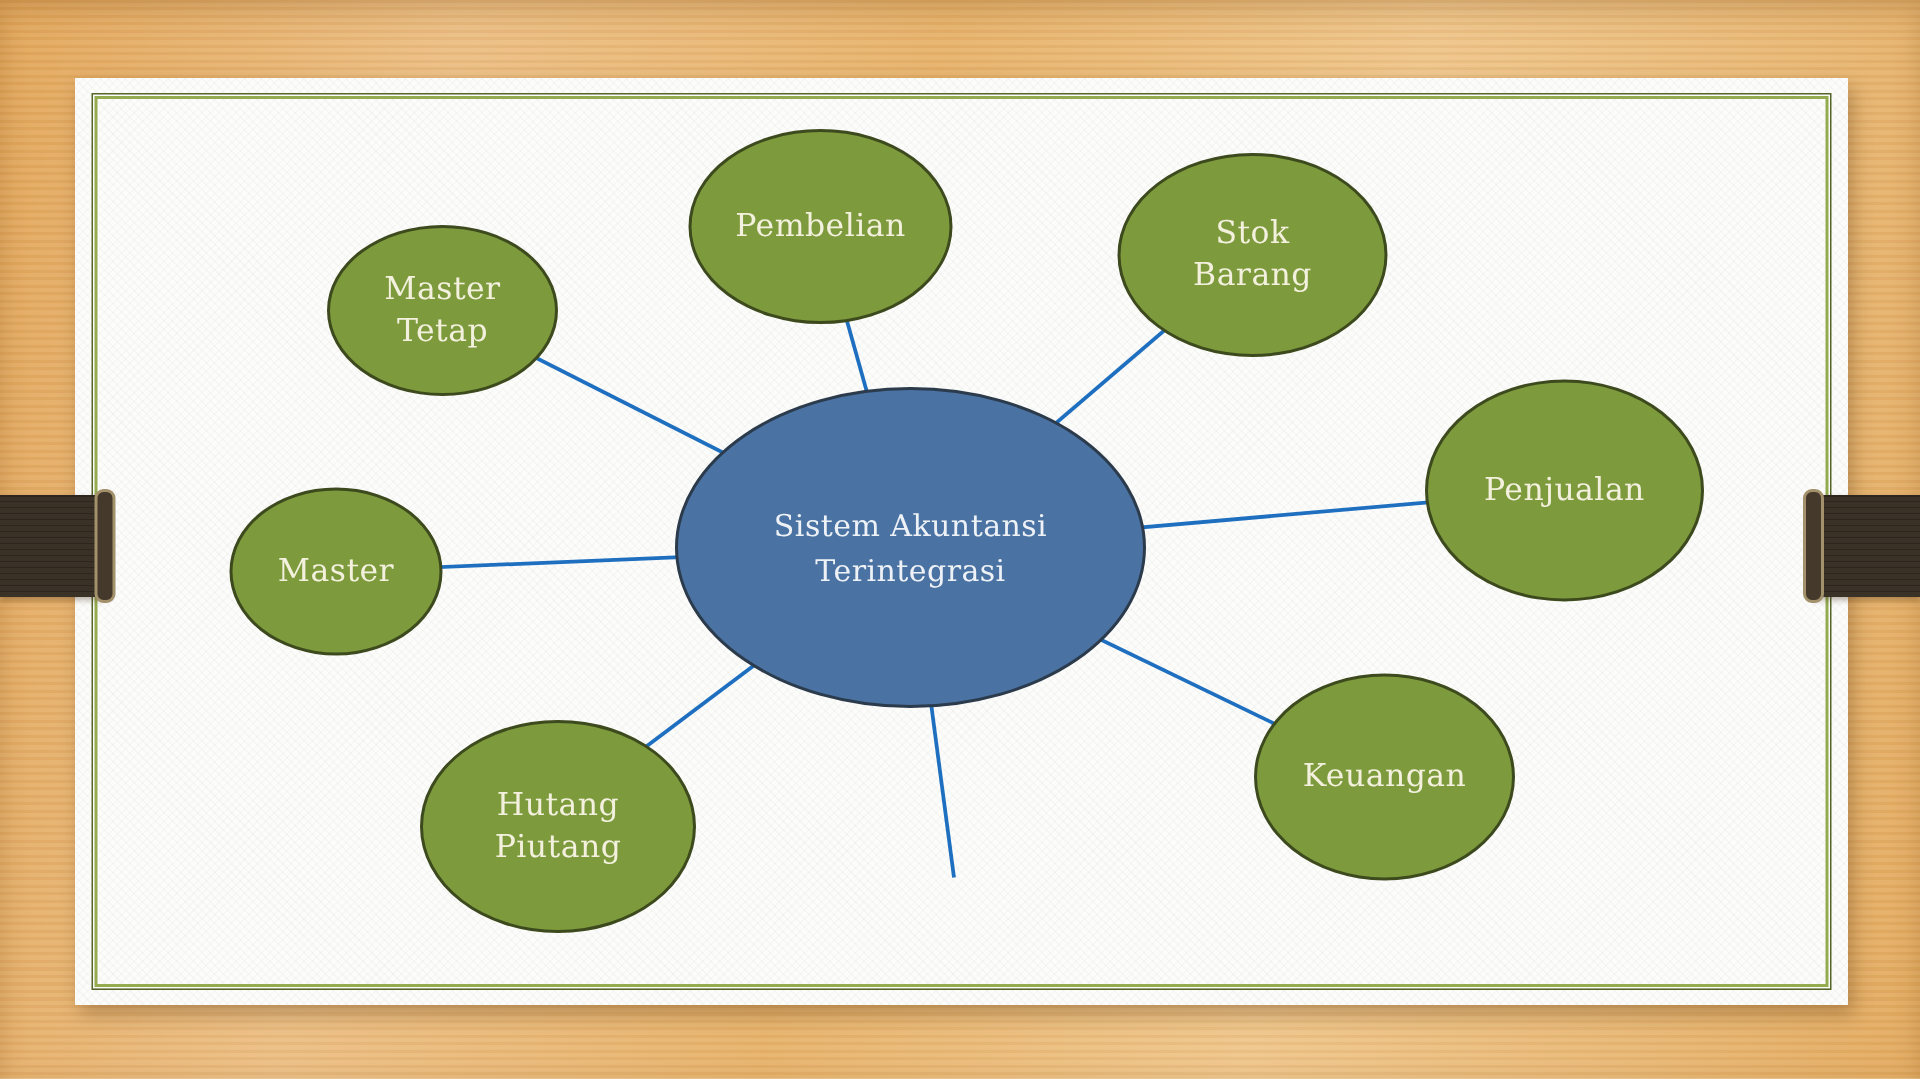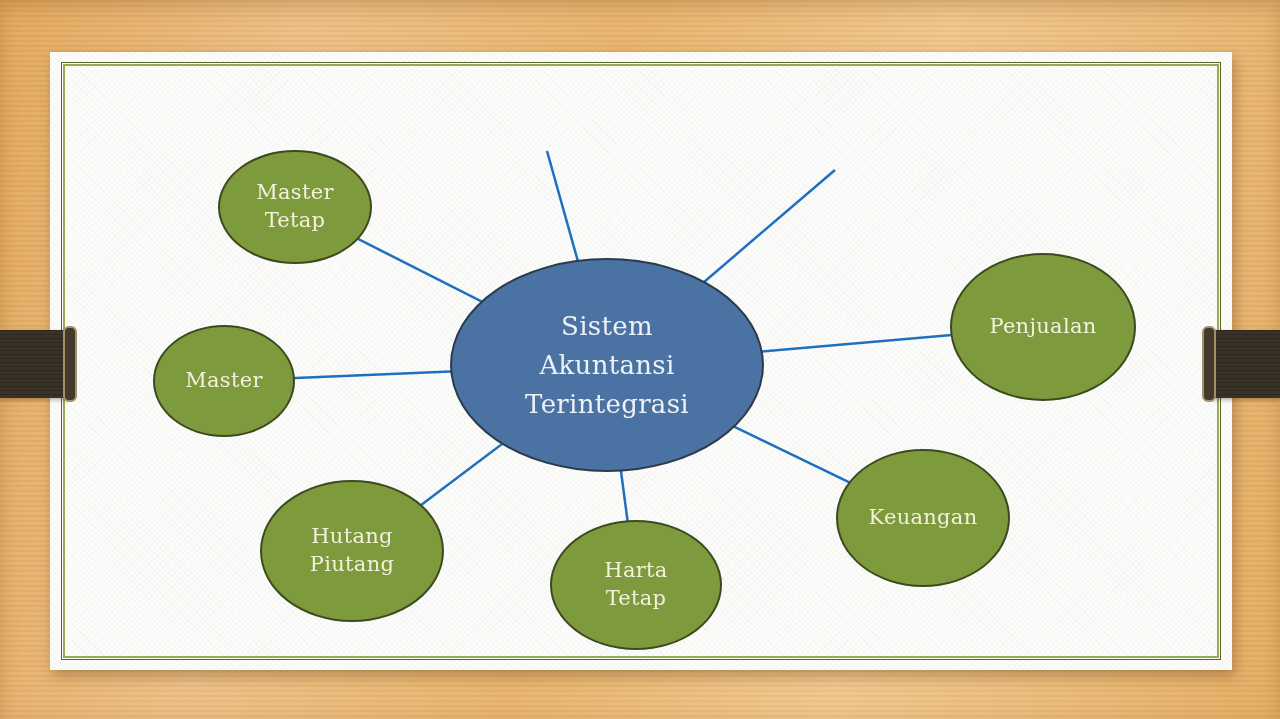--- a/index.html
+++ b/index.html
@@ -111,21 +111,21 @@
     border: 2.5px solid #2b3b4c;
     color: #eef2f7;
   }
   .node-label {
     display: inline-block;
     font-size: 21px;
     line-height: 1.32;
     letter-spacing: 0.3px;
   }
   .node-center .node-label {
-    font-size: 26px;
+    font-size: 20px;
     line-height: 1.5;
   }
 </style>
 </head>
 <body>
 
 <div class="wood-bg"></div>
 
 <div class="slide">
 
@@ -137,35 +137,38 @@
     <line x1="557" y1="313" x2="873" y2="466" stroke="#1e6fbf" stroke-width="2.5"></line>
     <line x1="557" y1="313" x2="586" y2="533" stroke="#1e6fbf" stroke-width="2.5"></line>
     <line x1="557" y1="313" x2="310" y2="499" stroke="#1e6fbf" stroke-width="2.5"></line>
     <line x1="557" y1="313" x2="174" y2="329" stroke="#1e6fbf" stroke-width="2.5"></line>
   </svg>
 
   <div class="node node-green" style="left:168px; top:98px; width:154px; height:114px;">
     <span class="node-label" style="max-width:82px;">Master Tetap</span>
   </div>
 
+  <div class="node node-green" style="left:409px; top:34px; width:176px; height:130px;">
+    <span class="node-label">Pembelian</span>
+  </div>
 
+  <div class="node node-green" style="left:695px; top:50px; width:180px; height:136px;">
+    <span class="node-label" style="max-width:92px;">Stok Barang</span>
+  </div>
 
   <div class="node node-green" style="left:900px; top:201px; width:186px; height:148px;">
     <span class="node-label">Penjualan</span>
   </div>
 
   <div class="node node-green" style="left:786px; top:397px; width:174px; height:138px;">
     <span class="node-label">Keuangan</span>
   </div>
 
-  <div class="node node-green" style="left:500px; top:468px; width:172px; height:130px;">
-    <span class="node-label" style="max-width:72px;">Harta Tetap</span>
-  </div>
 
-  <div class="node node-green" style="left:210px; top:428px; width:184px; height:142px;">
+  <div class="node node-green" style="left:230px; top:428px; width:184px; height:142px;">
     <span class="node-label" style="max-width:95px;">Hutang Piutang</span>
   </div>
 
   <div class="node node-green" style="left:103px; top:273px; width:142px; height:112px;">
     <span class="node-label">Master</span>
   </div>
 
   <div class="node node-center" style="left:400px; top:206px; width:314px; height:214px;">
     <span class="node-label" style="max-width:185px;">Sistem Akuntansi Terintegrasi</span>
   </div>

